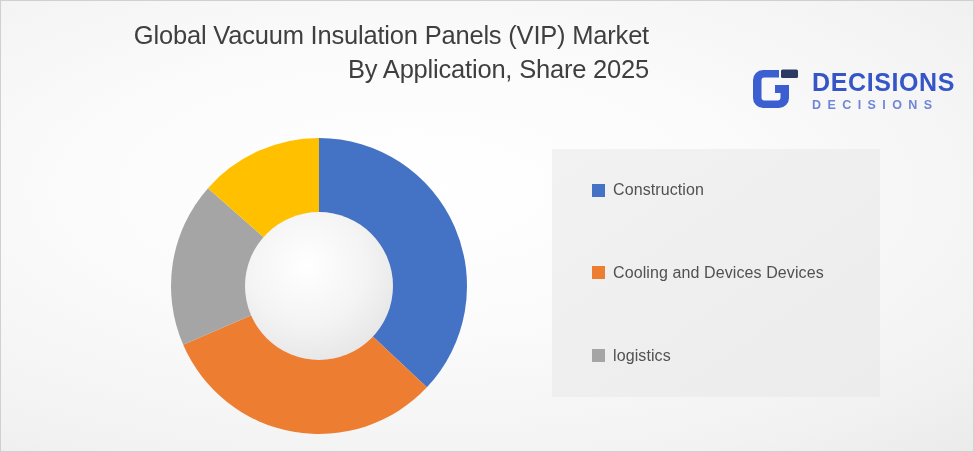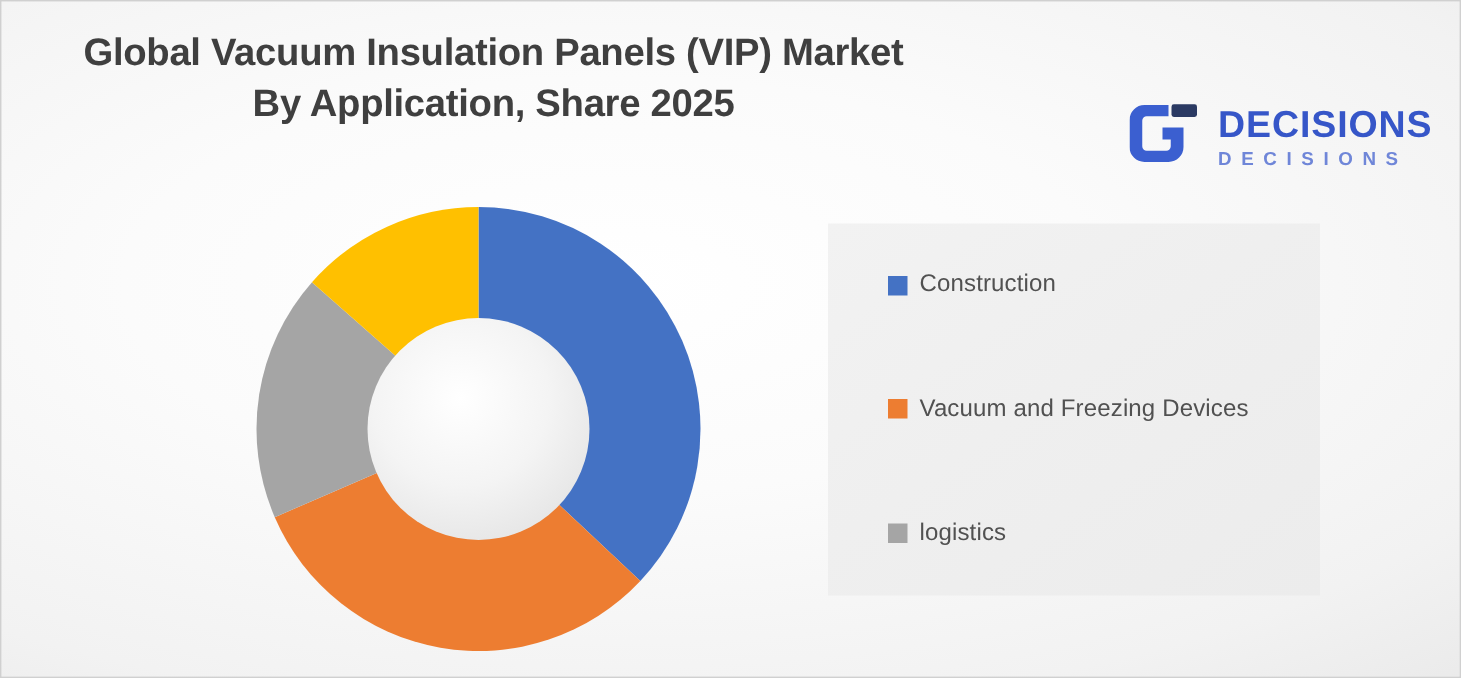--- a/index.html
+++ b/index.html
@@ -23,23 +23,23 @@
     background: radial-gradient(ellipse 120% 110% at 42% 42%, #ffffff 0%, #fbfbfb 28%, #f2f2f2 58%, #e6e6e6 80%, #dedede 100%);
     overflow: hidden;
   }
 
   
   #title-block {
     position: absolute;
     left: 8px;
     top: 18px;
     width: 640px;
-    text-align: center;
+    text-align: right;
     font-size: 25.5px;
-    font-weight: bold;
+    font-weight: normal;
     color: #3f3f3f;
     line-height: 1.32;
     letter-spacing: -0.2px;
   }
   #title-block .tline { display: block; white-space: nowrap; }
 
   
   #logo {
     position: absolute;
     right: 18px;
@@ -169,21 +169,21 @@
   </div>
 
   <div id="legend-panel">
     <div id="legend-items">
         <div class="legend-item">
           <span class="legend-swatch" style="background: rgb(68, 114, 196);"></span>
           <span class="legend-label">Construction</span>
         </div>
         <div class="legend-item">
           <span class="legend-swatch" style="background: rgb(237, 125, 49);"></span>
-          <span class="legend-label">Vacuum and Freezing Devices</span>
+          <span class="legend-label">Cooling and Devices Devices</span>
         </div>
         <div class="legend-item">
           <span class="legend-swatch" style="background: rgb(165, 165, 165);"></span>
           <span class="legend-label">logistics</span>
         </div>
       </div>
   </div>
 
 </div>
 

